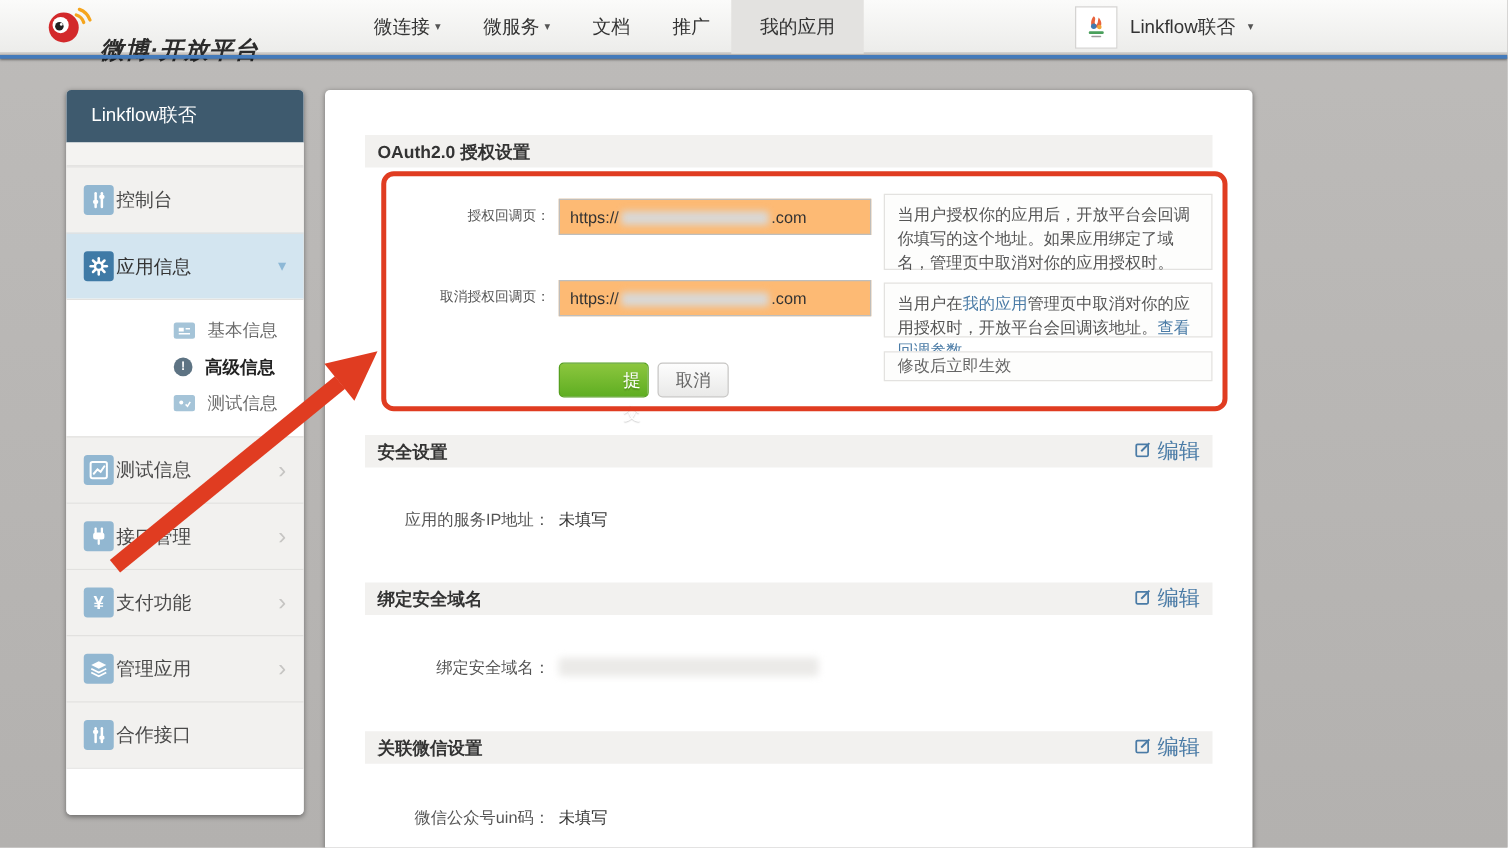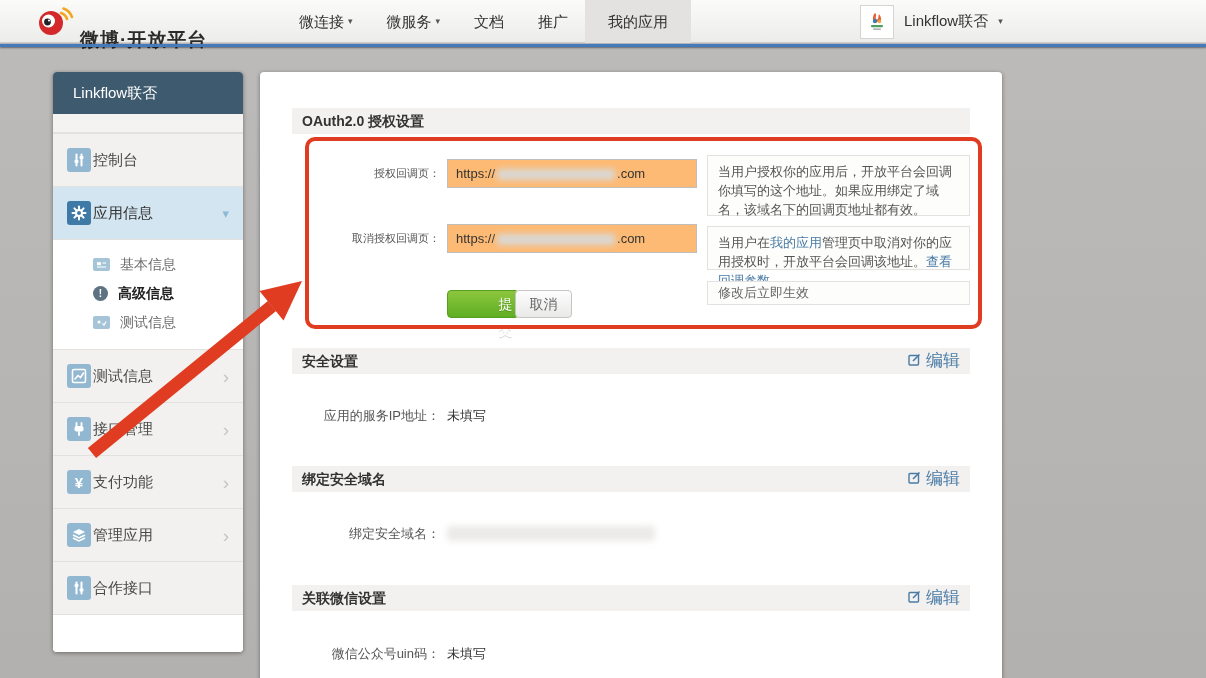--- a/index.html
+++ b/index.html
@@ -9,21 +9,21 @@
     background-image:linear-gradient(180deg, #bdbbb9 0%, #b3b1af 100%); position:relative; }
 
   
   .navbar { position:absolute; left:0; top:0; width:1206px; height:43px;
     background:linear-gradient(180deg,#fbfbfa 0%,#ececea 100%);
     border-bottom:1px solid #cfcecc; z-index:30; }
   .blue-strip { position:absolute; left:0; top:44px; width:1206px; height:3px;
     background:#447bbb; box-shadow:0 1px 2px rgba(0,0,0,.45); z-index:30; }
   .brand { position:absolute; left:36px; top:0; height:43px; display:flex;
     align-items:center; gap:6px; cursor:pointer; }
-  .brand-text { font-size:19px; font-weight:bold; color:#2b2b2b;
+  .brand-text { font-size:19px; font-weight:bold; font-style:italic; color:#2b2b2b;
     letter-spacing:1px;margin-top:37px; }
   .topnav { position:absolute; left:282px; top:0; height:43px; display:flex; }
   .topnav .mi { height:43px; line-height:43px; padding:0 17px; font-size:15px;
     color:#333; cursor:pointer; display:flex; align-items:center; gap:4px; }
   .topnav .mi.active { background:#e3e2e0; padding:0 23px; }
   .caret { font-size:9px; color:#555; line-height:1; }
   .user { position:absolute; left:860px; top:0; height:43px; display:flex;
     align-items:center; gap:10px; cursor:pointer; }
   .avatar { width:34px; height:34px; background:#fff; border:1px solid #d5d4d2;
     display:flex; align-items:center; justify-content:center; }
@@ -42,21 +42,21 @@
   .nav-item.active { background:#d3e5f0; }
   .nav-ic { width:24px; height:24px; border-radius:3px; background:#92b7d1;
     display:flex; align-items:center; justify-content:center; flex:0 0 auto; }
   .nav-item.active .nav-ic { background:#3f7aa6; }
   .nav-label { font-size:15px; color:#4a4a4a; }
   .nav-item.active .nav-label { color:#333; }
   .chev { margin-left:auto; color:#c6c5c3; font-size:19px; line-height:1; }
   .chev-down { margin-left:auto; color:#8db8d6; font-size:13px; }
   .subnav { background:#fff; border-top:1px solid #e2e1df; padding:10px 0 12px 0; }
   .sub-item { height:29px; display:flex; align-items:center; gap:10px;
-    padding-left:40px; cursor:pointer; }
+    padding-left:40px; cursor:pointer;margin-left:46px; }
   .sub-ic { width:17px; height:13px; border-radius:2px; background:#a5c4d8;
     display:flex; align-items:center; justify-content:center; flex:0 0 auto; }
   .sub-ic.round { width:15px; height:15px; border-radius:50%; background:#5d7383;
     color:#fff; font-size:10px; font-weight:bold; }
   .sub-label { font-size:14px; color:#6b6b6b; }
   .sub-item.active .sub-label { color:#222; font-weight:bold; }
   .sb-footer { height:38px; background:#fff; border-top:1px solid #e2e1df; }
 
   
   .main { position:absolute; left:260px; top:72px; width:742px; height:640px;
@@ -77,21 +77,21 @@
     background:#d9d8d6; border-radius:2px; filter:blur(3px); vertical-align:middle; }
   .help-box { position:absolute; left:447px; width:263px; border:1px solid #e3e2e0;
     background:#fdfdfc; padding:6px 10px; font-size:13px; color:#555;
     line-height:19px; }
   .help-box .link { color:#4a7ba6; cursor:pointer; }
   .btn { position:absolute; height:28px; border-radius:4px; font-size:14px;
     text-align:center; line-height:26px; cursor:pointer; }
   .btn-submit { left:187px; width:72px; color:#fff;
     background:linear-gradient(180deg,#8cc63e 0%,#5fae22 100%);
     border:1px solid #559f1e; text-shadow:0 1px 1px rgba(0,0,0,.2);padding-left:45px; }
-  .btn-cancel { left:255px; width:57px; color:#666;
+  .btn-cancel { left:266px; width:57px; color:#666;
     background:linear-gradient(180deg,#fdfdfd 0%,#e9e9e8 100%);
     border:1px solid #c6c5c3; }
   .note-box { position:absolute; left:447px; width:263px; height:24px;
     border:1px solid #e3e2e0; background:#fdfdfc; line-height:22px;
     padding:0 10px; font-size:13px; color:#666; }
 
   .sec-row-label { position:absolute; left:32px; width:148px; text-align:right;
     font-size:13px; color:#555; line-height:16px; }
   .sec-row-value { position:absolute; left:187px; font-size:13px; color:#333;
     line-height:16px; }
@@ -285,21 +285,21 @@
 
   <div class="sec-bar" style="top:36px;">
     <span>OAuth2.0 授权设置</span>
   </div>
 
   <div class="frm-label" style="top:87px;">授权回调页：</div>
   <div class="frm-input" style="top:87px;">
     <span>https://</span><span class="blur-chunk"></span><span>.com</span>
   </div>
   <div class="help-box" style="top:83px;height:61px;">
-    <span>当用户授权你的应用后，开放平台会回调你填写的这个地址。如果应用绑定了域名，该域名下的回调页地址都有效。</span>
+    <span>当用户授权你的应用后，开放平台会回调你填写的这个地址。如果应用绑定了域名，管理页中取消对你的应用授权时。</span>
   </div>
 
   <div class="frm-label" style="top:152px;">取消授权回调页：</div>
   <div class="frm-input" style="top:152px;">
     <span>https://</span><span class="blur-chunk"></span><span>.com</span>
   </div>
   <div class="help-box" style="top:154px;height:44px;">
     <span>当用户在</span><span class="link">我的应用</span><span>管理页中取消对你的应用授权时，开放平台会回调该地址。</span><span class="link">查看回调参数</span>
   </div>
 

